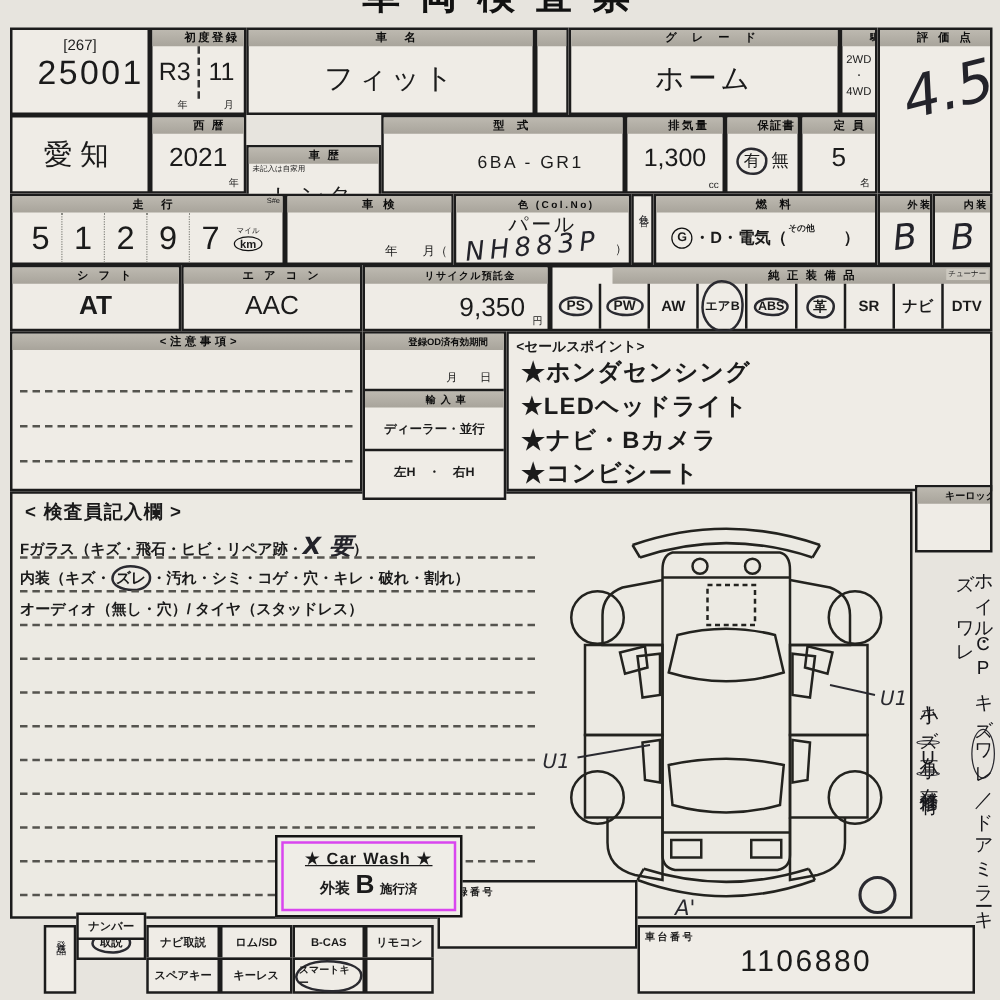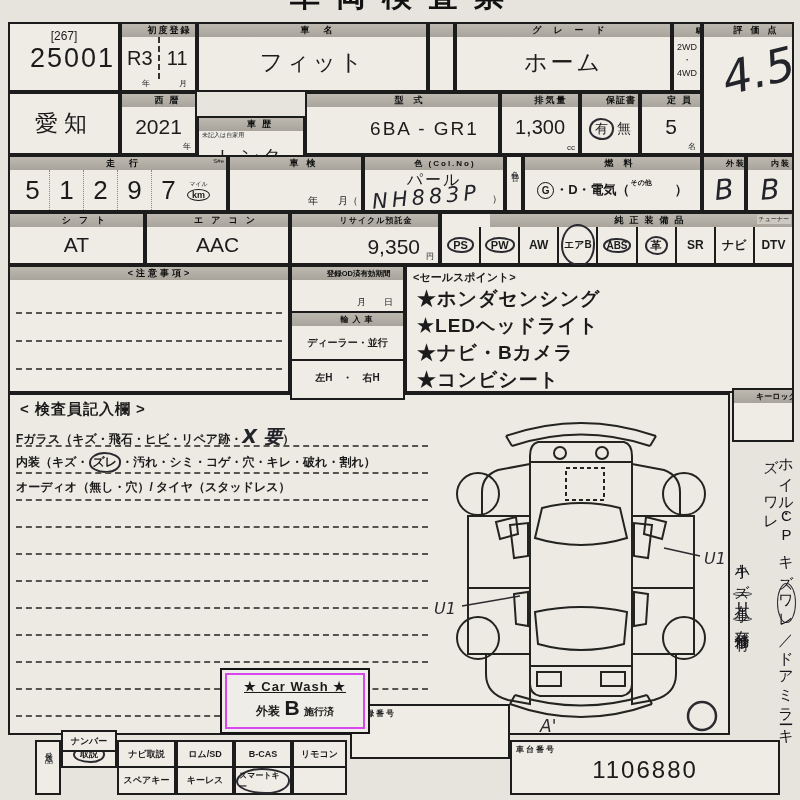--- a/index.html
+++ b/index.html
@@ -88,21 +88,21 @@
   </div>
 
   <div class="cell" style="left:197px;top:92px;width:108px;height:63px;margin-top:24px;">
     <div class="band" style="letter-spacing:6px;">車歴</div>
     <div class="tiny" style="font-size:6px;padding-left:3px;">未記入は自家用</div>
     <div class="val" style="height:34px;font-size:19px;letter-spacing:2px;">レンタ</div>
   </div>
 
   <div class="cell" style="left:305px;top:92px;width:195px;height:63px;">
     <div class="band" style="letter-spacing:10px;">型式</div>
-    <div class="val" style="height:44px;font-size:19px;letter-spacing:2px;margin-left:44px;">6BA - GR1</div>
+    <div class="val" style="height:44px;font-size:14px;letter-spacing:2px;margin-left:44px;">6BA - GR1</div>
   </div>
 
   <div class="cell" style="left:500px;top:92px;width:80px;height:63px;">
     <div class="band" style="letter-spacing:2px;">排気量</div>
     <div class="val" style="height:40px;font-size:20px;">1,300</div>
     <span class="unit" style="right:3px;bottom:1px;font-size:8px;">cc</span>
   </div>
 
   <div class="cell" style="left:580px;top:92px;width:60px;height:63px;">
     <div class="band" style="letter-spacing:1px;">保証書</div>
@@ -165,21 +165,21 @@
     <div class="val hand" style="height:38px;font-size:28px;transform:rotate(-6deg);">B</div>
   </div>
 
   <div class="cell" style="left:746px;top:155px;width:48px;height:57px;">
     <div class="band" style="letter-spacing:2px;font-size:8px;">内装</div>
     <div class="val hand" style="height:38px;font-size:28px;transform:rotate(-4deg);">B</div>
   </div>
 
   <div class="cell" style="left:8px;top:212px;width:137px;height:53px;">
     <div class="band" style="letter-spacing:8px;">シフト</div>
-    <div class="val" style="height:36px;font-size:21px;">AT</div>
+    <div class="val" style="height:36px;font-size:21px;font-weight:bold;">AT</div>
   </div>
 
   <div class="cell" style="left:145px;top:212px;width:145px;height:53px;">
     <div class="band" style="letter-spacing:8px;">エアコン</div>
     <div class="val" style="height:36px;font-size:21px;">AAC</div>
   </div>
 
   <div class="cell" style="left:290px;top:212px;width:150px;height:53px;">
     <div class="band" style="letter-spacing:1px;font-size:8px;">リサイクル預託金</div>
     <div style="text-align:right;font-size:21px;padding:8px 18px 0 0;">9,350</div>

